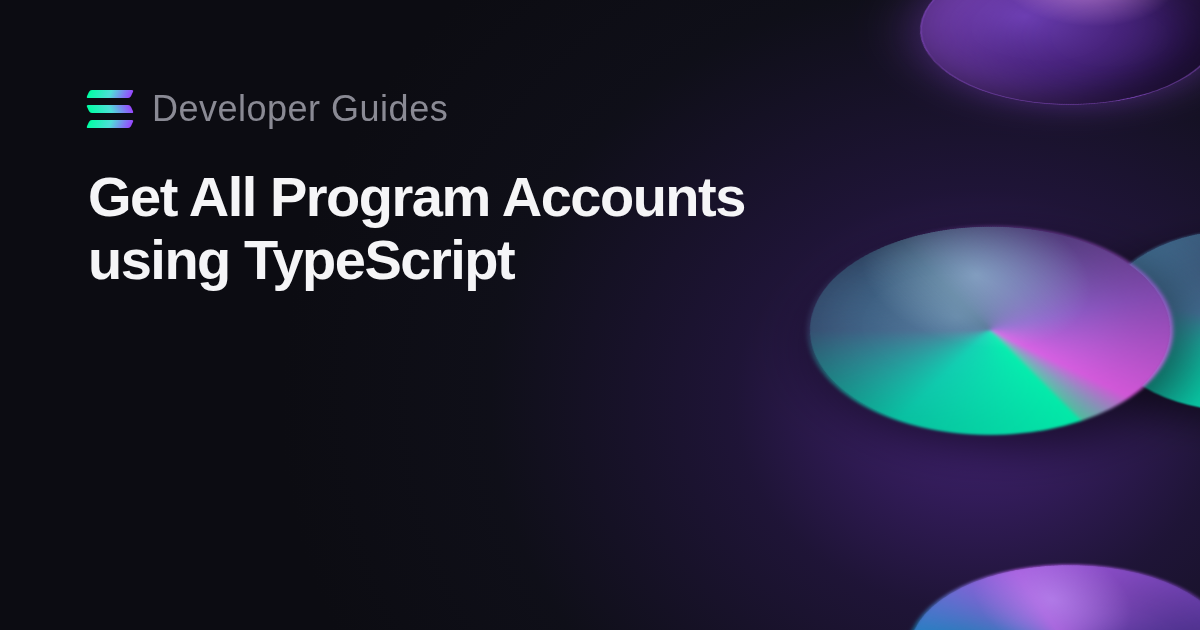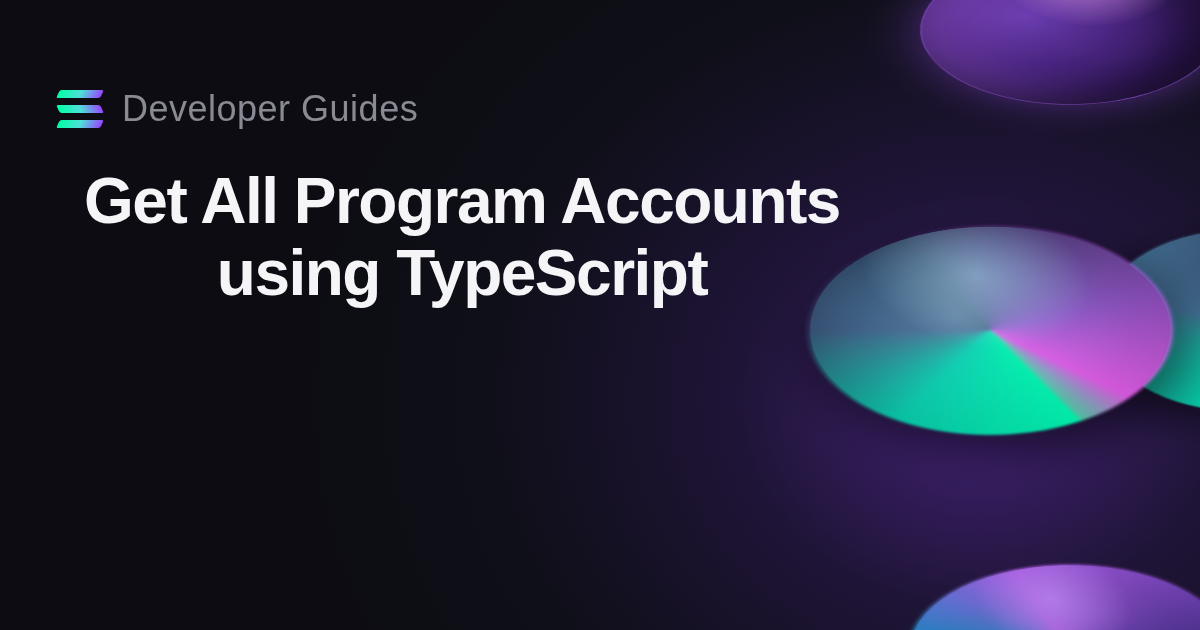--- a/index.html
+++ b/index.html
@@ -20,24 +20,23 @@
     .container {
       width: 1200px;
       height: 630px;
       position: relative;
       background: radial-gradient(ellipse 700px 600px at 980px 400px, rgba(110, 50, 200, 0.55) 0%, rgba(60, 30, 120, 0.35) 35%, rgba(15, 15, 25, 0.9) 70%, #0c0c12 100%);
       overflow: hidden;
     }
     
     .content {
       position: absolute;
-      left: 58px;
+      left: 88px;
       top: 88px;
       z-index: 10;
-      text-align: center;
     }
     
     .header-row {
       display: flex;
       align-items: center;
       gap: 20px;
       margin-bottom: 36px;
     }
     
     .logo {
@@ -71,26 +70,25 @@
     
     .subtitle {
       color: #8a8a94;
       font-size: 36px;
       font-weight: 400;
       letter-spacing: 0.5px;
     }
     
     .title {
       color: #f5f5f7;
-      font-size: 64px;
+      font-size: 56px;
       font-weight: 600;
       line-height: 1.12;
       letter-spacing: -1.5px;
       max-width: 760px;
-      margin-left: 24px;
     }
     
     .discs {
       position: absolute;
       right: 0;
       top: 0;
       width: 520px;
       height: 630px;
       z-index: 5;
     }

